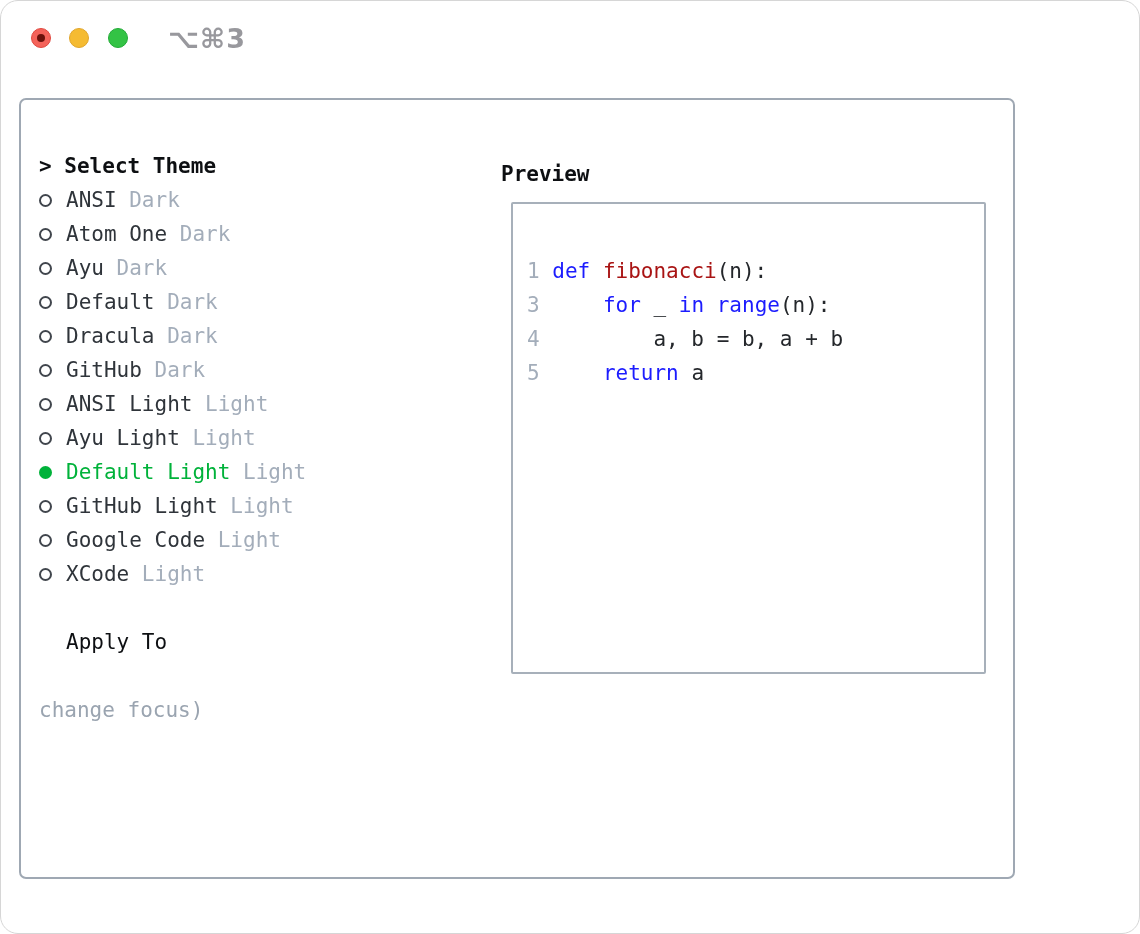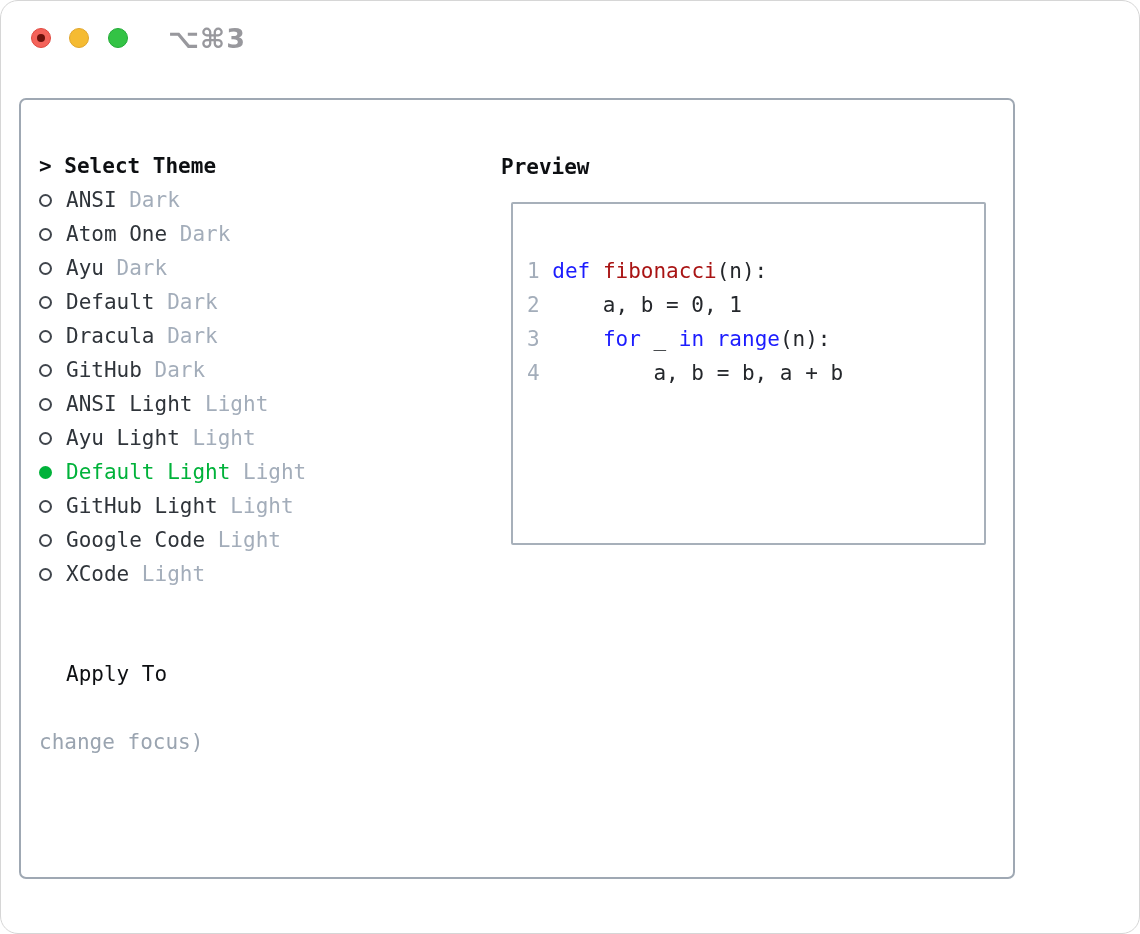--- a/index.html
+++ b/index.html
@@ -36,27 +36,27 @@
   
   .left-col{position:absolute;left:38px;top:148px;width:440px;}
   .row{height:34px;display:flex;align-items:center;white-space:pre;}
   .heading-row{font-weight:bold;color:var(--heading_black);}
   .marker{width:13px;height:13px;border-radius:50%;border:2px solid var(--radio_outline);box-sizing:border-box;flex:none;margin-right:14px;}
   .option .label{color:var(--label_dark);}
   .option .tag{color:var(--tag_gray);margin-left:12.65px;}
   .option.selected .marker{background:var(--accent_green);border-color:var(--accent_green);}
   .option.selected .label{color:var(--accent_green);}
   .spacer{height:34px;}
-  .sub-heading{height:34px;display:flex;align-items:center;margin-left:27px;color:var(--heading_black);margin-top:32px;}
+  .sub-heading{height:34px;display:flex;align-items:center;margin-left:27px;color:var(--heading_black);}
   .help{color:var(--help_gray);}
   .help div{height:34px;display:flex;align-items:center;white-space:pre;}
   
-  .preview-heading{position:absolute;left:500px;top:149px;height:34px;display:flex;align-items:center;font-weight:bold;color:var(--heading_black);}
+  .preview-heading{position:absolute;left:500px;top:156px;height:34px;display:flex;align-items:center;font-weight:bold;color:var(--heading_black);}
   .preview-box{
-    position:absolute;left:510px;top:201px;width:475px;height:343px;
+    position:absolute;left:510px;top:201px;width:475px;height:472px;
     border:2px solid var(--preview_border);border-radius:2px;box-sizing:border-box;
     background:#ffffff;overflow:hidden;
   }
   .code{padding:50px 0 0 14px;}
   .code-line{height:34px;line-height:34px;white-space:pre;}
   .c-ln{color:var(--lineno_gray);}
   .c-kw{color:var(--keyword_blue);}
   .c-fn{color:var(--function_red);}
   .c-pl{color:var(--code_plain);}
   .c-ctx{color:var(--context_gray);}
@@ -102,20 +102,20 @@
     <div class="spacer"></div>
     <div class="help">
       <div>change focus)</div>
     </div>
   </div>
 
   <div class="preview-heading">Preview</div>
   <div class="preview-box">
     <div class="code" id="code">
         <div class="code-line"><span class="c-ln">1 </span><span class="c-kw">def</span><span class="c-pl"> </span><span class="c-fn">fibonacci</span><span class="c-pl">(n):</span></div>
-        <div class="code-line"><span class="c-ln">2 </span><span class="c-pl">    a, b = 0, 1</span></div>
         <div class="code-line"><span class="c-ln">3 </span><span class="c-pl">    </span><span class="c-kw">for</span><span class="c-pl"> _ </span><span class="c-kw">in</span><span class="c-pl"> </span><span class="c-kw">range</span><span class="c-pl">(n):</span></div>
         <div class="code-line"><span class="c-ln">4 </span><span class="c-pl">        a, b = b, a + b</span></div>
+        <div class="code-line"><span class="c-ln">5 </span><span class="c-pl">    </span><span class="c-kw">return</span><span class="c-pl"> a</span></div>
         <div class="code-line"> </div>
       </div>
   </div>
 
 </div>
 
 </body></html>

